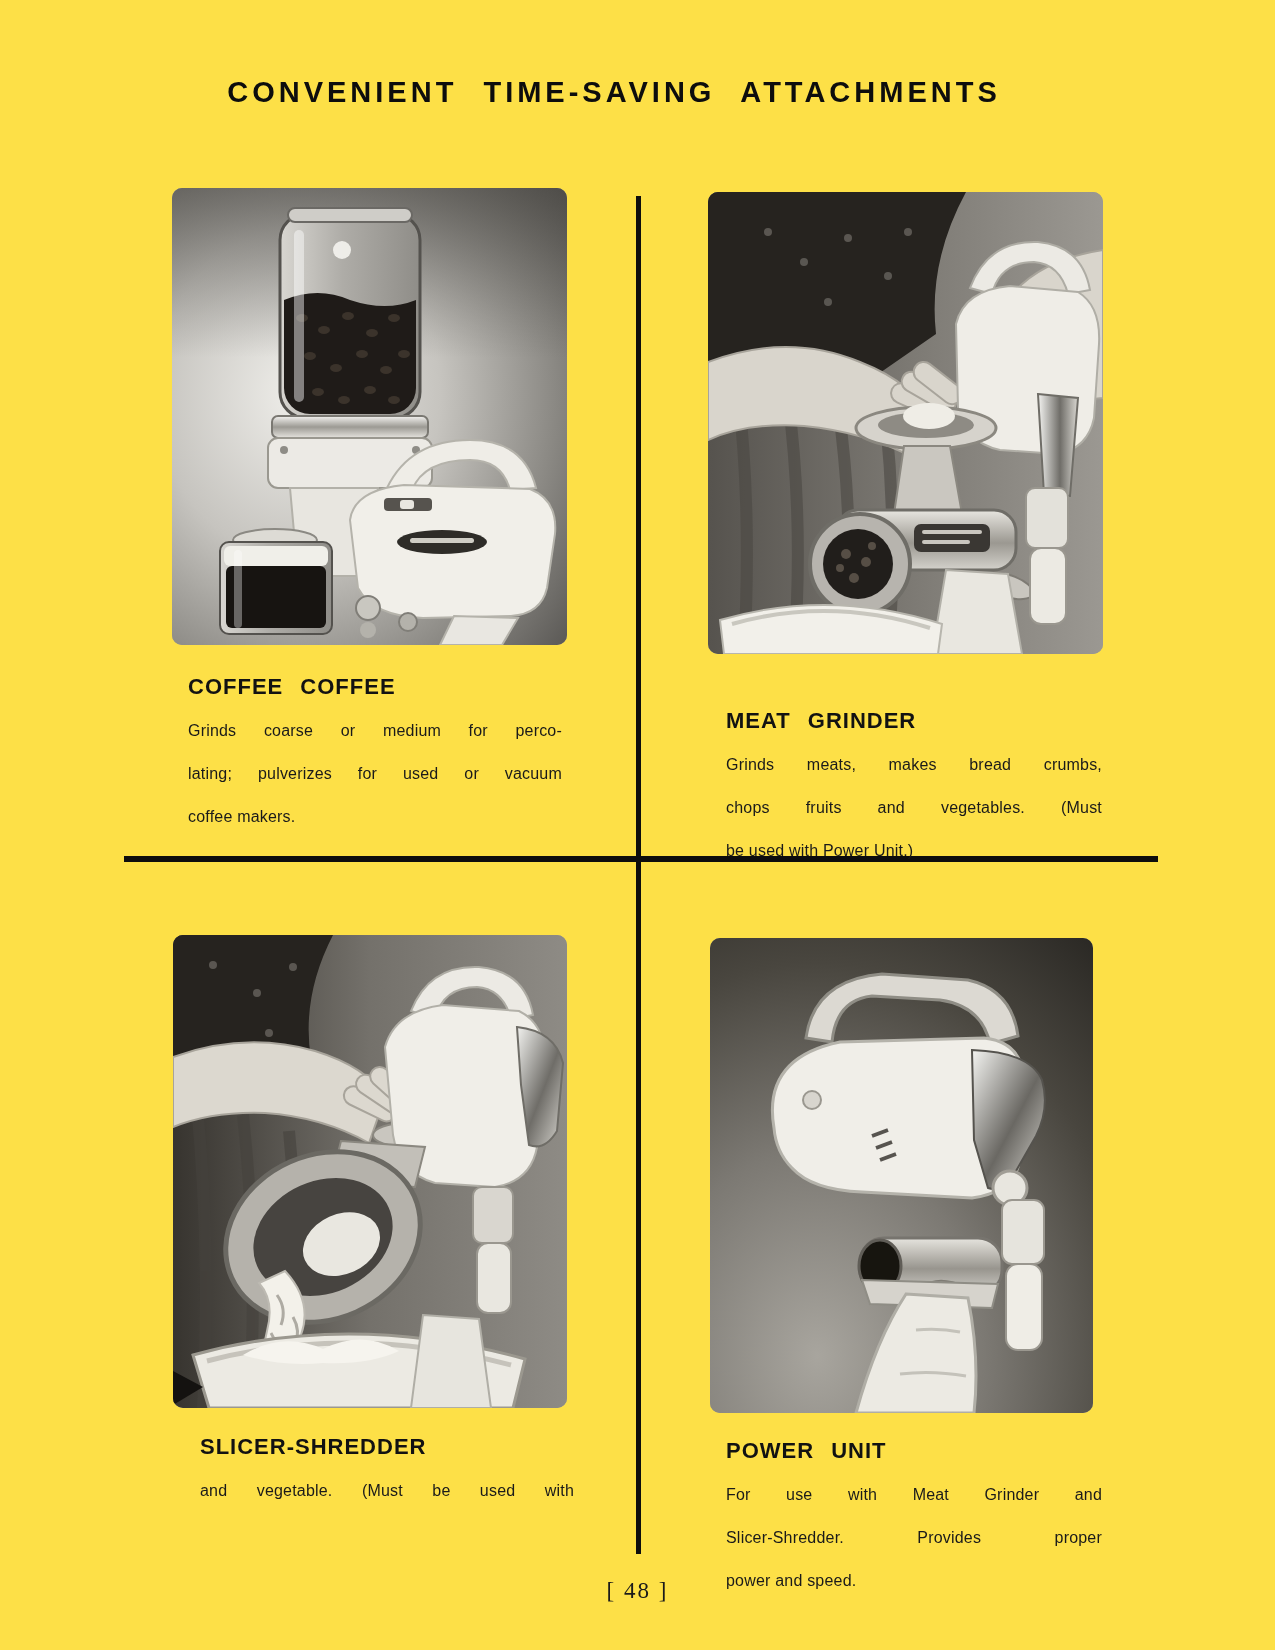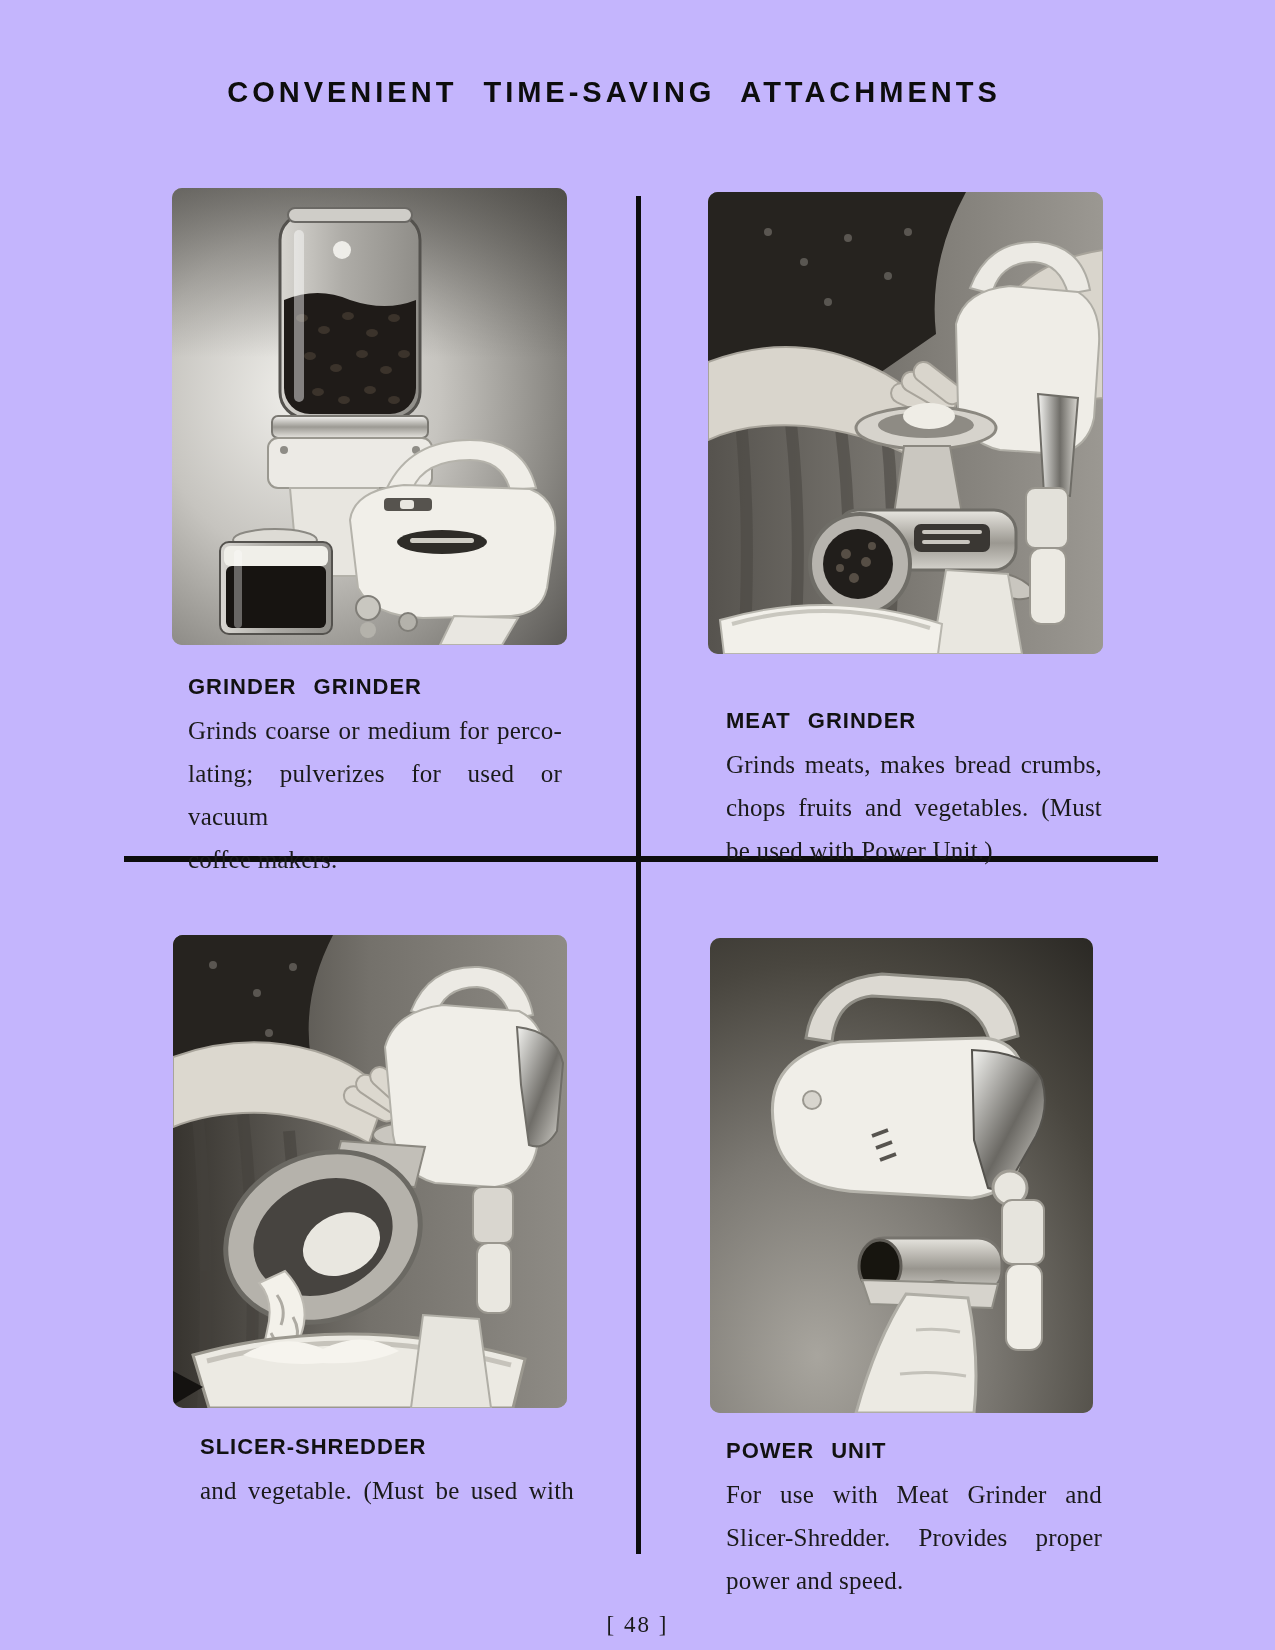--- a/index.html
+++ b/index.html
@@ -1,19 +1,19 @@
 <!DOCTYPE html>
 <html><head>
 <meta charset="utf-8">
 <style>
   html,body{margin:0;padding:0;background:#e8e8e8;}
   *{box-sizing:border-box;}
   .sheet{
     position:relative;width:1275px;height:1650px;margin:0 auto;
-    background:#c4b5fd;color:#111;
+    background:#fde047;color:#111;
     font-family:"Liberation Sans", sans-serif;
     overflow:hidden;
   }
   .title{
     position:absolute;left:0;top:76px;width:1228px;margin:0;
     text-align:center;
     font-size:29px;font-weight:bold;color:#0d0d0d;
     letter-spacing:4px;word-spacing:14px;
   }
   .vline{position:absolute;left:636px;top:196px;width:5px;height:1358px;background:#0d0d0d;}
@@ -30,28 +30,27 @@
   .caption{position:absolute;color:#141414;}
   #cap-coffee{left:188px;top:674px;width:374px;}
   #cap-meat{left:726px;top:708px;width:376px;}
   #cap-slicer{left:200px;top:1434px;width:374px;}
   #cap-power{left:726px;top:1438px;width:376px;}
   .cap-h{
     font-size:22px;font-weight:bold;line-height:26px;
     letter-spacing:1px;word-spacing:10px;margin-bottom:9px;color:#121212;
   }
   .cap-line{
-    font-size:25px;line-height:43px;letter-spacing:0.2px;color:#1a1a1a;font-family:Liberation Serif, serif;
+    font-size:16px;line-height:43px;letter-spacing:0.2px;color:#1a1a1a;
   }
   .cap-line.j{text-align:justify;text-align-last:justify;}
   .pageno{
     position:absolute;left:0;top:1578px;width:1275px;text-align:center;
     font-family:"Liberation Serif", serif;font-size:23px;color:#1a1a1a;
     letter-spacing:2px;
-    margin-top:34px;
   }
 </style>
 </head>
 <body>
 
 <div class="sheet">
 
   <h1 class="title">CONVENIENT TIME-SAVING ATTACHMENTS</h1>
 
   <div class="vline"></div>
@@ -329,21 +328,21 @@
       <rect x="292" y="262" width="42" height="64" rx="10" fill="#e6e4dd" stroke="#9a978f" stroke-width="2"></rect>
       <rect x="296" y="326" width="36" height="86" rx="12" fill="#efede6" stroke="#9a978f" stroke-width="2"></rect>
 
       <path d="M196 356 L258 360 Q270 420 264 475 L146 475 Q166 402 196 356 Z" fill="#eceae3" stroke="#b0aea6" stroke-width="3"></path>
       <path d="M206 392 Q230 390 250 394" fill="none" stroke="#c4c2ba" stroke-width="3"></path>
       <path d="M190 436 Q222 432 256 438" fill="none" stroke="#c4c2ba" stroke-width="3"></path>
     </svg>
   </figure>
 
   <div class="caption" id="cap-coffee">
-    <div class="cap-h">GRINDER GRINDER</div>
+    <div class="cap-h">COFFEE COFFEE</div>
     <div class="cap-line j">Grinds coarse or medium for perco-</div>
     <div class="cap-line j">lating; pulverizes for used or vacuum</div>
     <div class="cap-line">coffee makers.</div>
   </div>
 
   <div class="caption" id="cap-meat">
     <div class="cap-h">MEAT GRINDER</div>
     <div class="cap-line j">Grinds meats, makes bread crumbs,</div>
     <div class="cap-line j">chops fruits and vegetables. (Must</div>
     <div class="cap-line">be used with Power Unit.)</div>

